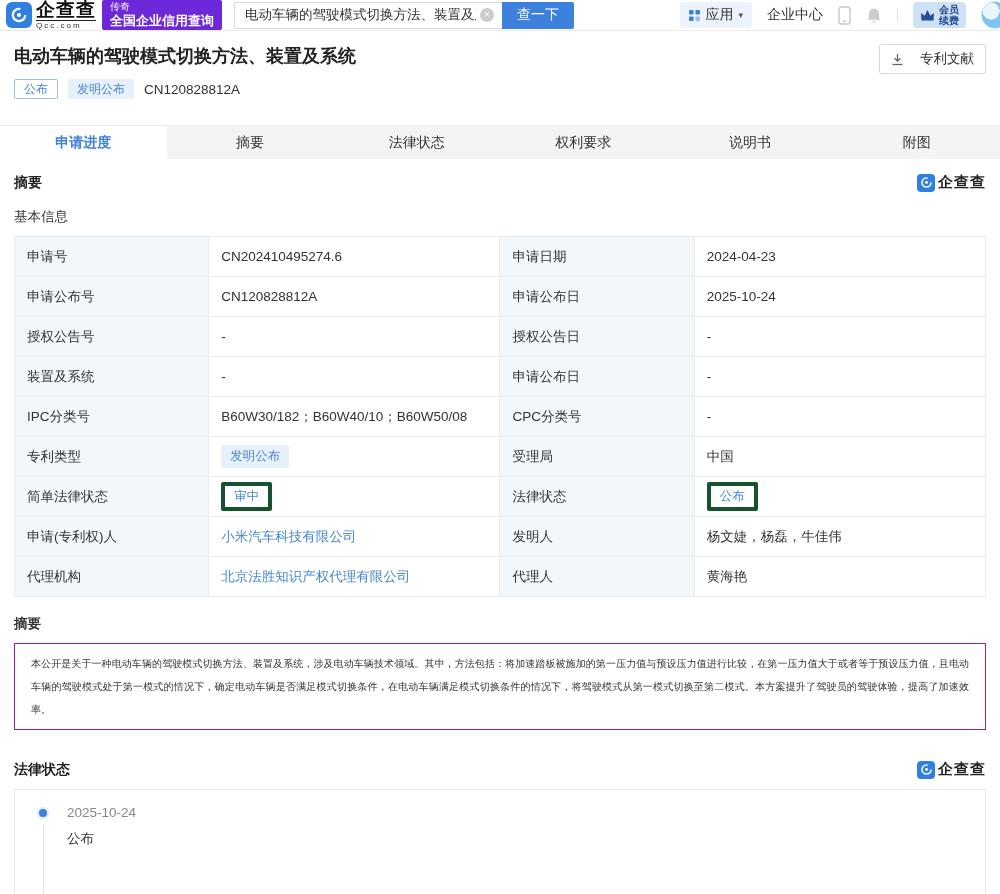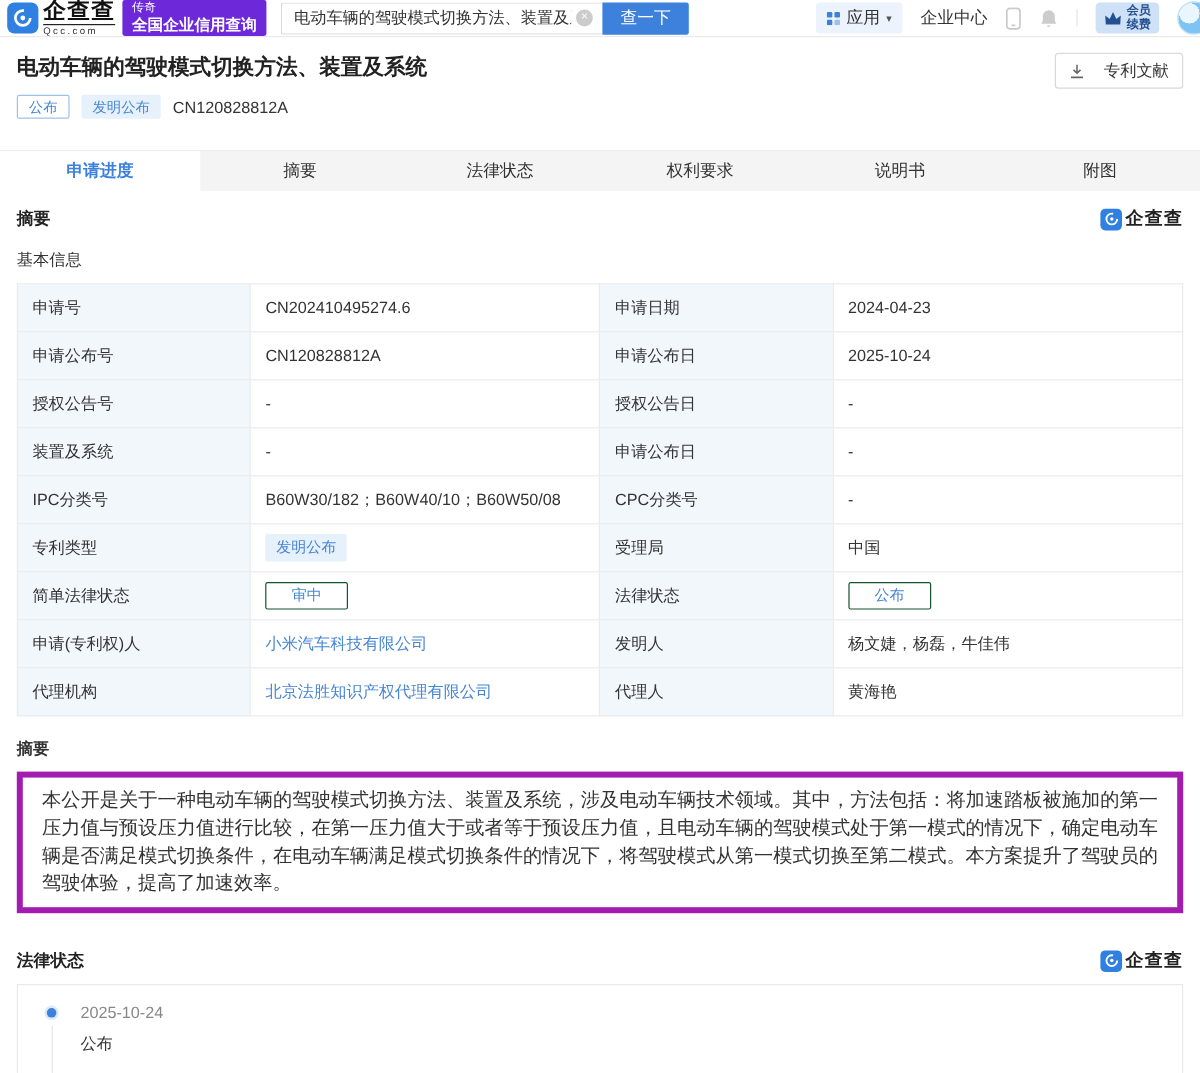--- a/index.html
+++ b/index.html
@@ -67,28 +67,28 @@
   .wm-icon { width:18px; height:18px; border-radius:4px; background:#2f80e0;
     display:flex; align-items:center; justify-content:center; }
   .sub-head { margin:16px 14px 10px; font-size:13.5px; color:#333; }
   .sub-head.bold { font-weight:bold; margin-top:18px; }
 
   
   .info-table { width:972px; margin:0 14px; border-collapse:collapse; table-layout:fixed; }
   .info-table td { border:1px solid #ebebeb; height:40px; padding:0 12px; font-size:13.5px; color:#333; }
   .info-table td.lbl { background:#f2f7fc; }
   a.cell-link { color:#4786d4; text-decoration:none; cursor:pointer; }
-  .tag-outline { display:inline-block; font-size:12.5px; color:#4786d4; border:1px solid #14532d;
-    border-radius:2px; padding:2px 21px; background:#fff; }
+  .tag-outline { display:inline-block; font-size:12.5px; color:#4786d4; border:4px solid #14532d;
+    border-radius:2px; padding:2px 9px; background:#fff; }
   .tag-fill { display:inline-block; font-size:12.5px; color:#4786d4; background:#e7f1fb;
     border-radius:2px; padding:3px 9px; }
 
   
-  .abstract-box { margin:0 14px; border:5px solid #a21caf; padding:8px 16px;
-    font-size:16px; line-height:23px; color:#333; text-align:justify; }
+  .abstract-box { margin:0 14px; border:1px solid #a21caf; padding:8px 16px;
+    font-size:10px; line-height:23px; color:#333; text-align:justify; }
 
   
   .legal-head { margin-top:30px; }
   .legal-box { margin:10px 14px 0; border:1px solid #e9e9e9; height:120px; padding:14px 24px; }
   .tl-item { position:relative; padding-left:28px; }
   .tl-dot { position:absolute; left:0; top:5px; width:8px; height:8px; border-radius:50%;
     background:#3d81dd; box-shadow:0 0 0 2px #dcebfb; }
   .tl-line { position:absolute; left:3.5px; top:20px; width:1px; height:80px; background:#e5e5e5; }
   .tl-date { font-size:13.5px; color:#888; line-height:18px; }
   .tl-status { font-size:13.5px; color:#333; margin-top:8px; line-height:18px; }

